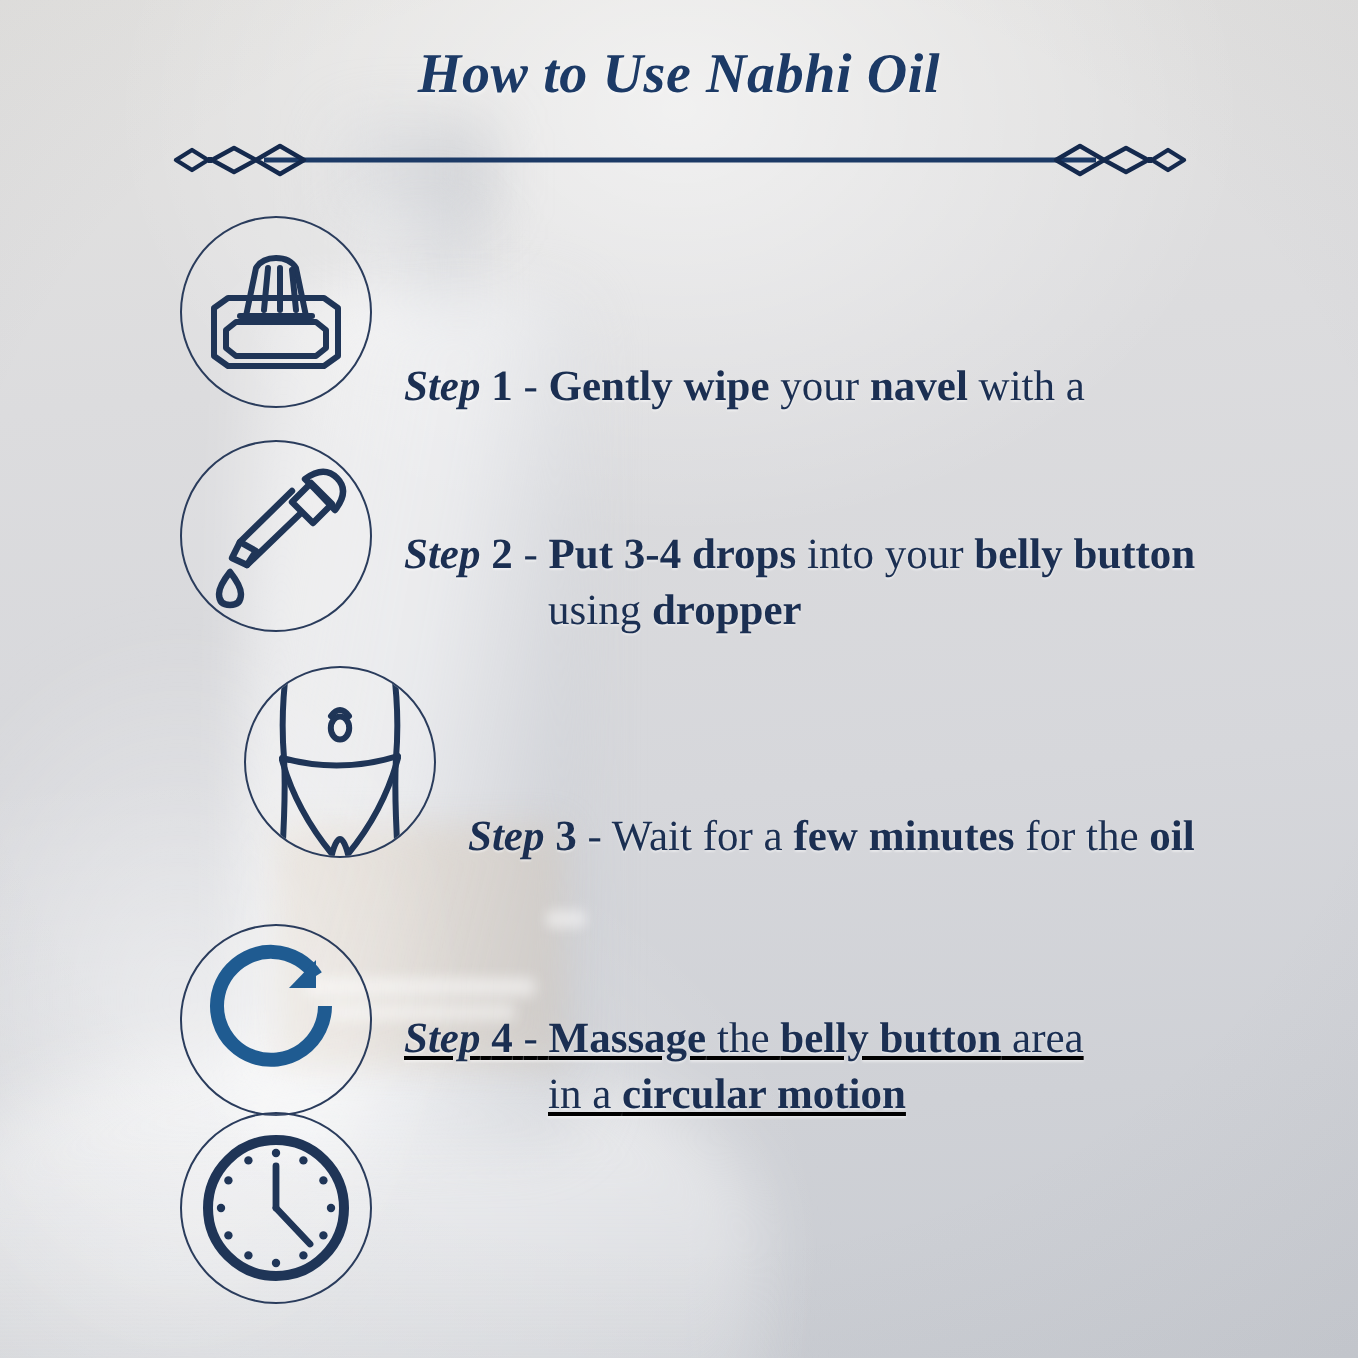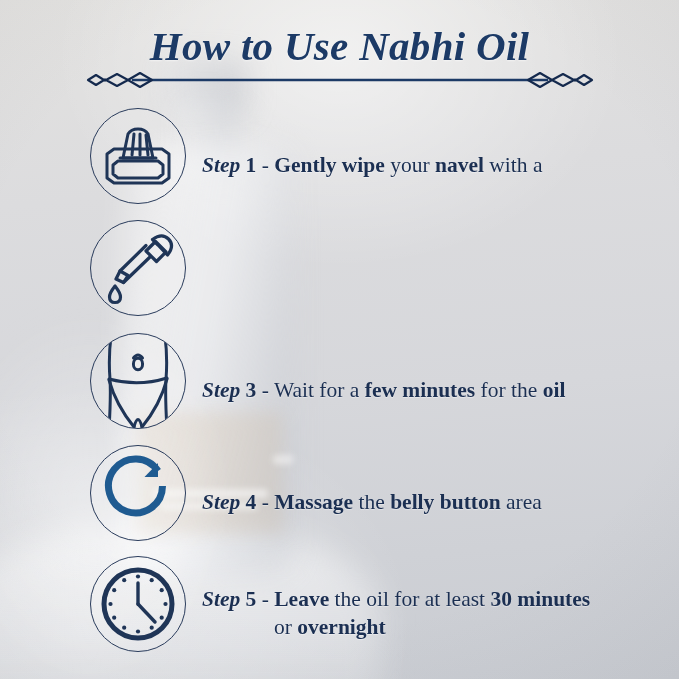--- a/index.html
+++ b/index.html
@@ -146,46 +146,46 @@
 
   
   .title {
     position: absolute;
     left: 0;
     top: 22px;
     width: 679px;
     text-align: center;
     font-style: italic;
     font-weight: bold;
-    font-size: 41px;
+    font-size: 28px;
     letter-spacing: 0.3px;
     color: #1c3a66;
     text-shadow: 0 1px 2px rgba(255,255,255,0.55);
   }
   .divider {
     position: absolute;
     left: 86px;
     top: 66px;
     width: 508px;
     height: 28px;
   }
 
   
   .step {
     position: absolute;
     left: 0;
     width: 642px;
     height: 104px;
     display: flex;
-    align-items: center;
+    align-items: flex-end;
   }
   #step-1 { top: 104px; }
   #step-2 { top: 216px; }
-  #step-3 { top: 329px; }
-  #step-4 { top: 441px; }
+  #step-3 { top: 329px; margin-left: 32px; }
+  #step-4 { top: 458px; text-decoration: underline; }
   #step-5 { top: 552px; }
 
   .icon-wrap {
     position: relative;
     width: 104px;
     height: 104px;
     margin-left: 86px;
     flex: 0 0 104px;
   }
   .icon-circle {
@@ -315,20 +315,27 @@
 
             <path d="M56 31 L65.5 21.5 L76 32 L66.5 41.5 Z"></path>
 
             <path d="M60.5 36.5 L33.5 62.5 L26 59 L30 51 L56 25.5"></path>
             <path d="M30 51 L38 55.5 L33.5 62.5"></path>
 
             <path d="M25 66 Q19.5 73 19.5 77 Q19.5 82.5 25 82.5 Q30.5 82.5 30.5 77 Q30.5 73 25 66 Z"></path>
           </g>
         </svg>
       </div>
+      <div class="step-text">
+        <span class="step-label">Step</span>
+        <span class="step-num">2</span>
+        <span class="dash">-</span>
+        <span class="b">Put 3-4 drops</span><span class="r"> into your </span><span class="b">belly button</span>
+        <span class="line2"><span class="r">using </span><span class="b">dropper</span></span>
+      </div>
     </div>
 
     <div class="step" id="step-3">
       <div class="icon-wrap">
         <div class="icon-circle"></div>
         <svg class="icon-svg" viewBox="0 0 96 96">
           <defs>
             <clipPath id="clip-torso">
               <circle cx="48" cy="48" r="47"></circle>
             </clipPath>
@@ -365,20 +372,21 @@
             <path d="M68 26 A27 27 0 1 0 72.5 41"></path>
           </g>
           <path d="M68 18 L68 32 L54.5 32 Z" fill="#1f5b91"></path>
         </svg>
       </div>
       <div class="step-text">
         <span class="step-label">Step</span>
         <span class="step-num">4</span>
         <span class="dash">-</span>
         <span class="b">Massage</span><span class="r"> the </span><span class="b">belly button</span><span class="r"> area</span>
+        <span class="line2"><span class="r">in a </span><span class="b">circular motion</span></span>
       </div>
     </div>
 
     <div class="step" id="step-5">
       <div class="icon-wrap">
         <div class="icon-circle"></div>
         <svg class="icon-svg" viewBox="0 0 96 96">
           <circle cx="48" cy="48" r="34" fill="none" stroke="#1f3557" stroke-width="5"></circle>
           <g fill="#1f3557">
             <circle cx="48" cy="20.5" r="2.1"></circle>
@@ -393,23 +401,16 @@
             <circle cx="20.5" cy="48" r="2.1"></circle>
             <circle cx="24.2" cy="34.2" r="2.1"></circle>
             <circle cx="34.2" cy="24.2" r="2.1"></circle>
           </g>
           <g stroke="#1f3557" stroke-width="3.4" stroke-linecap="round">
             <line x1="48" y1="48" x2="48" y2="27"></line>
             <line x1="48" y1="48" x2="65" y2="66"></line>
           </g>
         </svg>
       </div>
-      <div class="step-text">
-        <span class="step-label">Step</span>
-        <span class="step-num">5</span>
-        <span class="dash">-</span>
-        <span class="b">Leave</span><span class="r"> the oil for at least </span><span class="b">30 minutes</span>
-        <span class="line2"><span class="r">or </span><span class="b">overnight</span></span>
-      </div>
     </div>
 
   </div>
 </div>
 
 </body></html>

